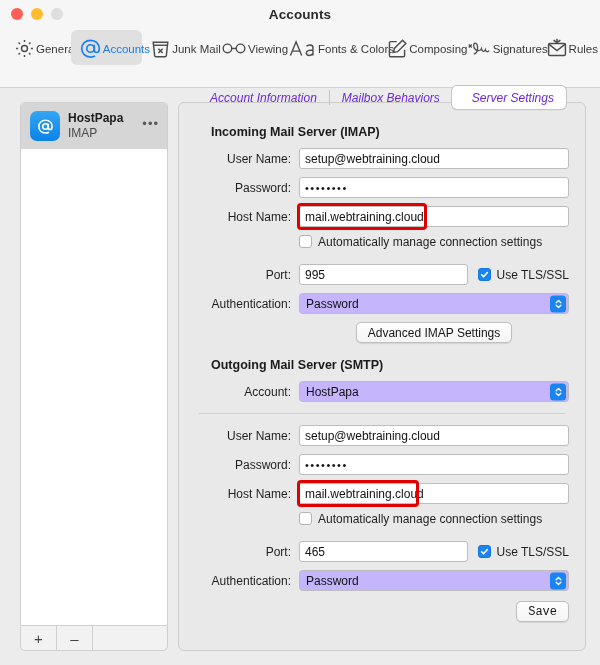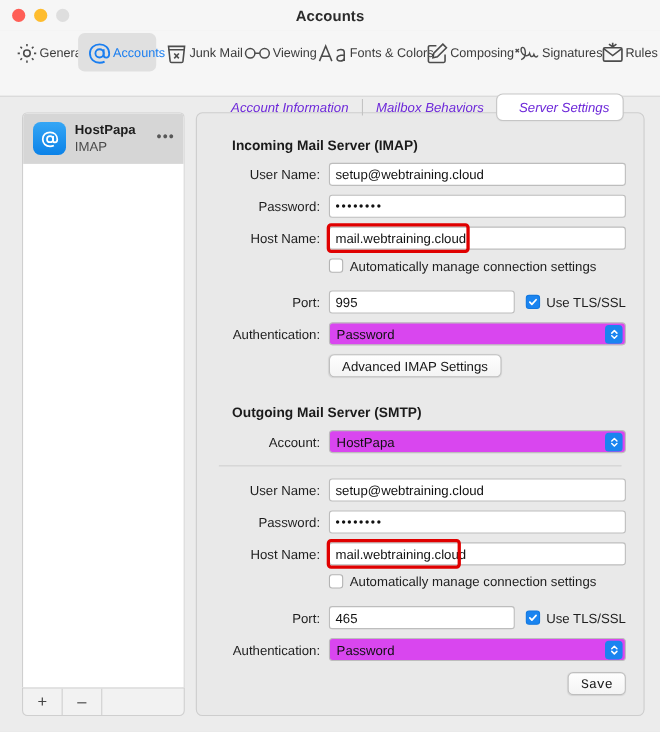--- a/index.html
+++ b/index.html
@@ -271,21 +271,21 @@
     z-index: 4;
   }
   .annot-box.w1 { width: 130px; }
   .annot-box.w2 { width: 122px; }
 
   .pwdots { letter-spacing: 1.5px; font-size: 11px; }
 
   .popup {
     flex: 1 1 auto;
     height: 21px;
-    background: #d946ef;
+    background: #c4b5fd;
     border: 1px solid #bdbdbd;
     border-radius: 3.5px;
     display: flex;
     align-items: center;
     padding: 0 24px 0 6px;
     font-size: 12px;
     color: #111;
     position: relative;
     min-width: 0;
     white-space: nowrap;
@@ -347,21 +347,21 @@
     padding: 0 11px;
     font-size: 12px;
     color: #161616;
     display: inline-flex;
     align-items: center;
     justify-content: center;
     box-shadow: 0 .5px 1px rgba(0,0,0,.09);
     cursor: default;
     white-space: nowrap;
   }
-  .btn-row { display: flex; margin-bottom: 18px; }
+  .btn-row { display: flex; margin-bottom: 8px; justify-content: center; }
   .btn-row.left-pad { padding-left: 104px; }
   .btn-row.right { justify-content: flex-end; margin-top: 10px; margin-bottom: 0; font-family: Liberation Mono, monospace; }
 
   .divider {
     height: 1px;
     background: #cfcfcf;
     margin: 11px 4px 11px 4px;
   }
   .gap-sm { height: 7px; }
 </style>

